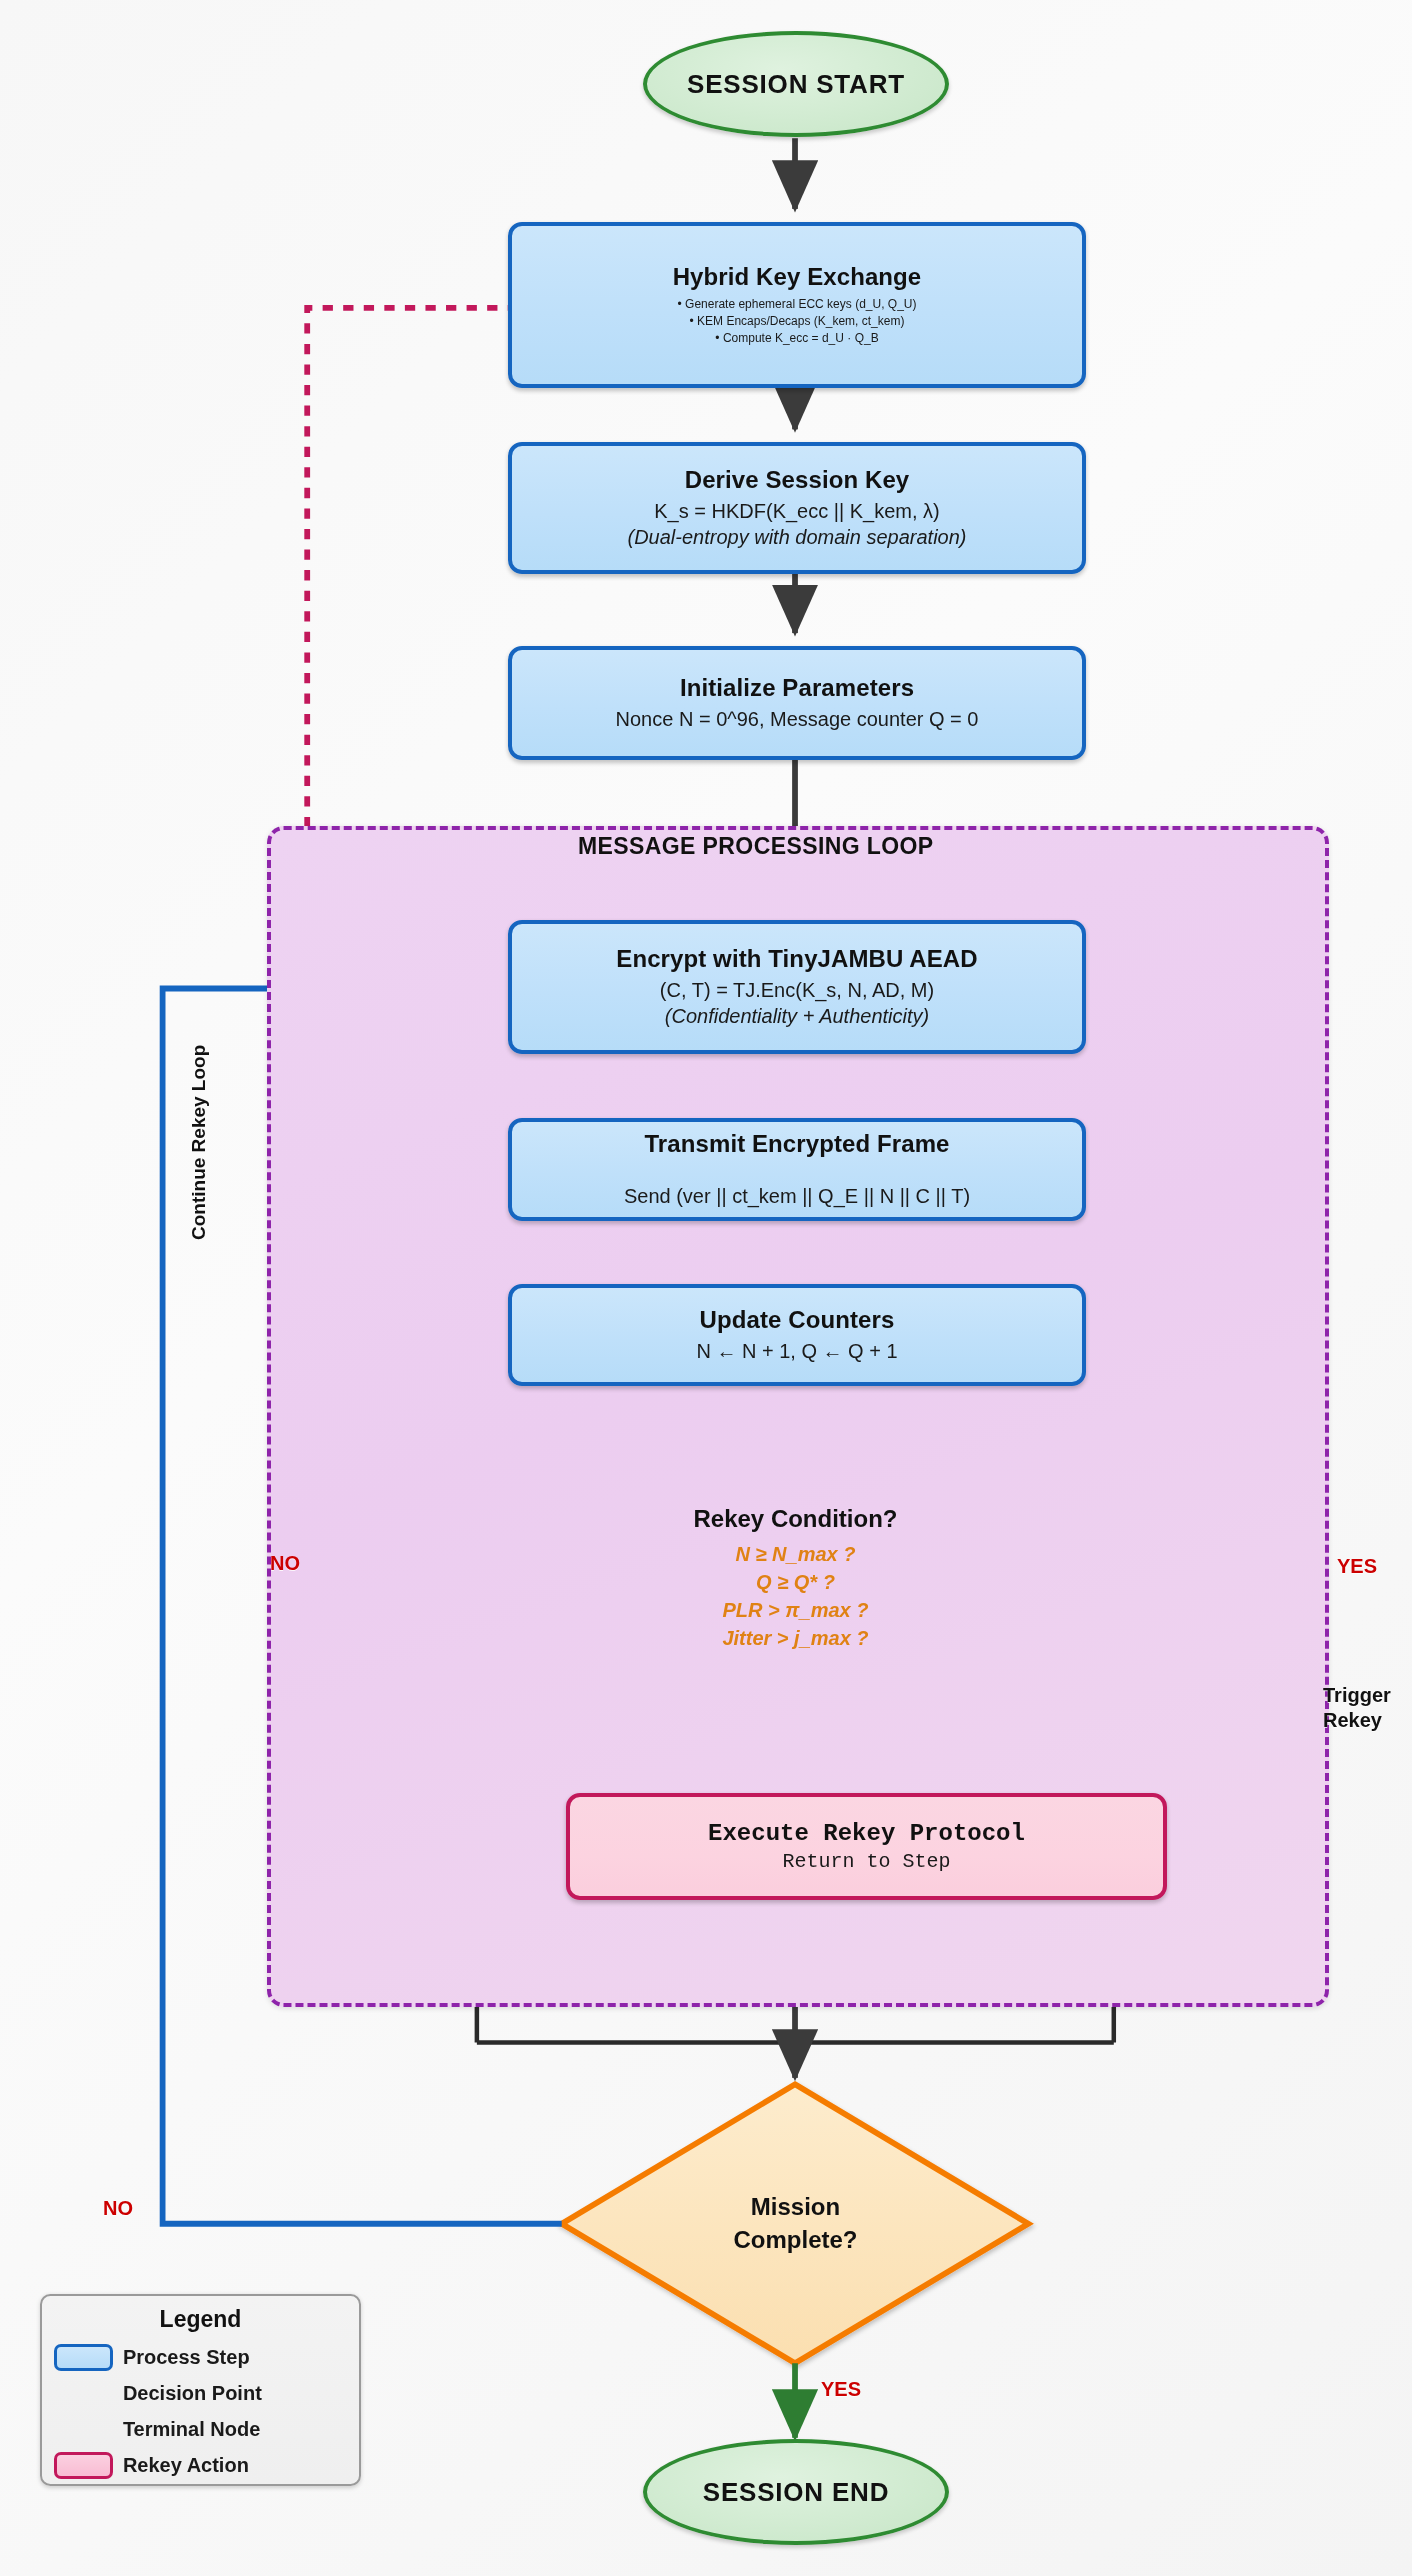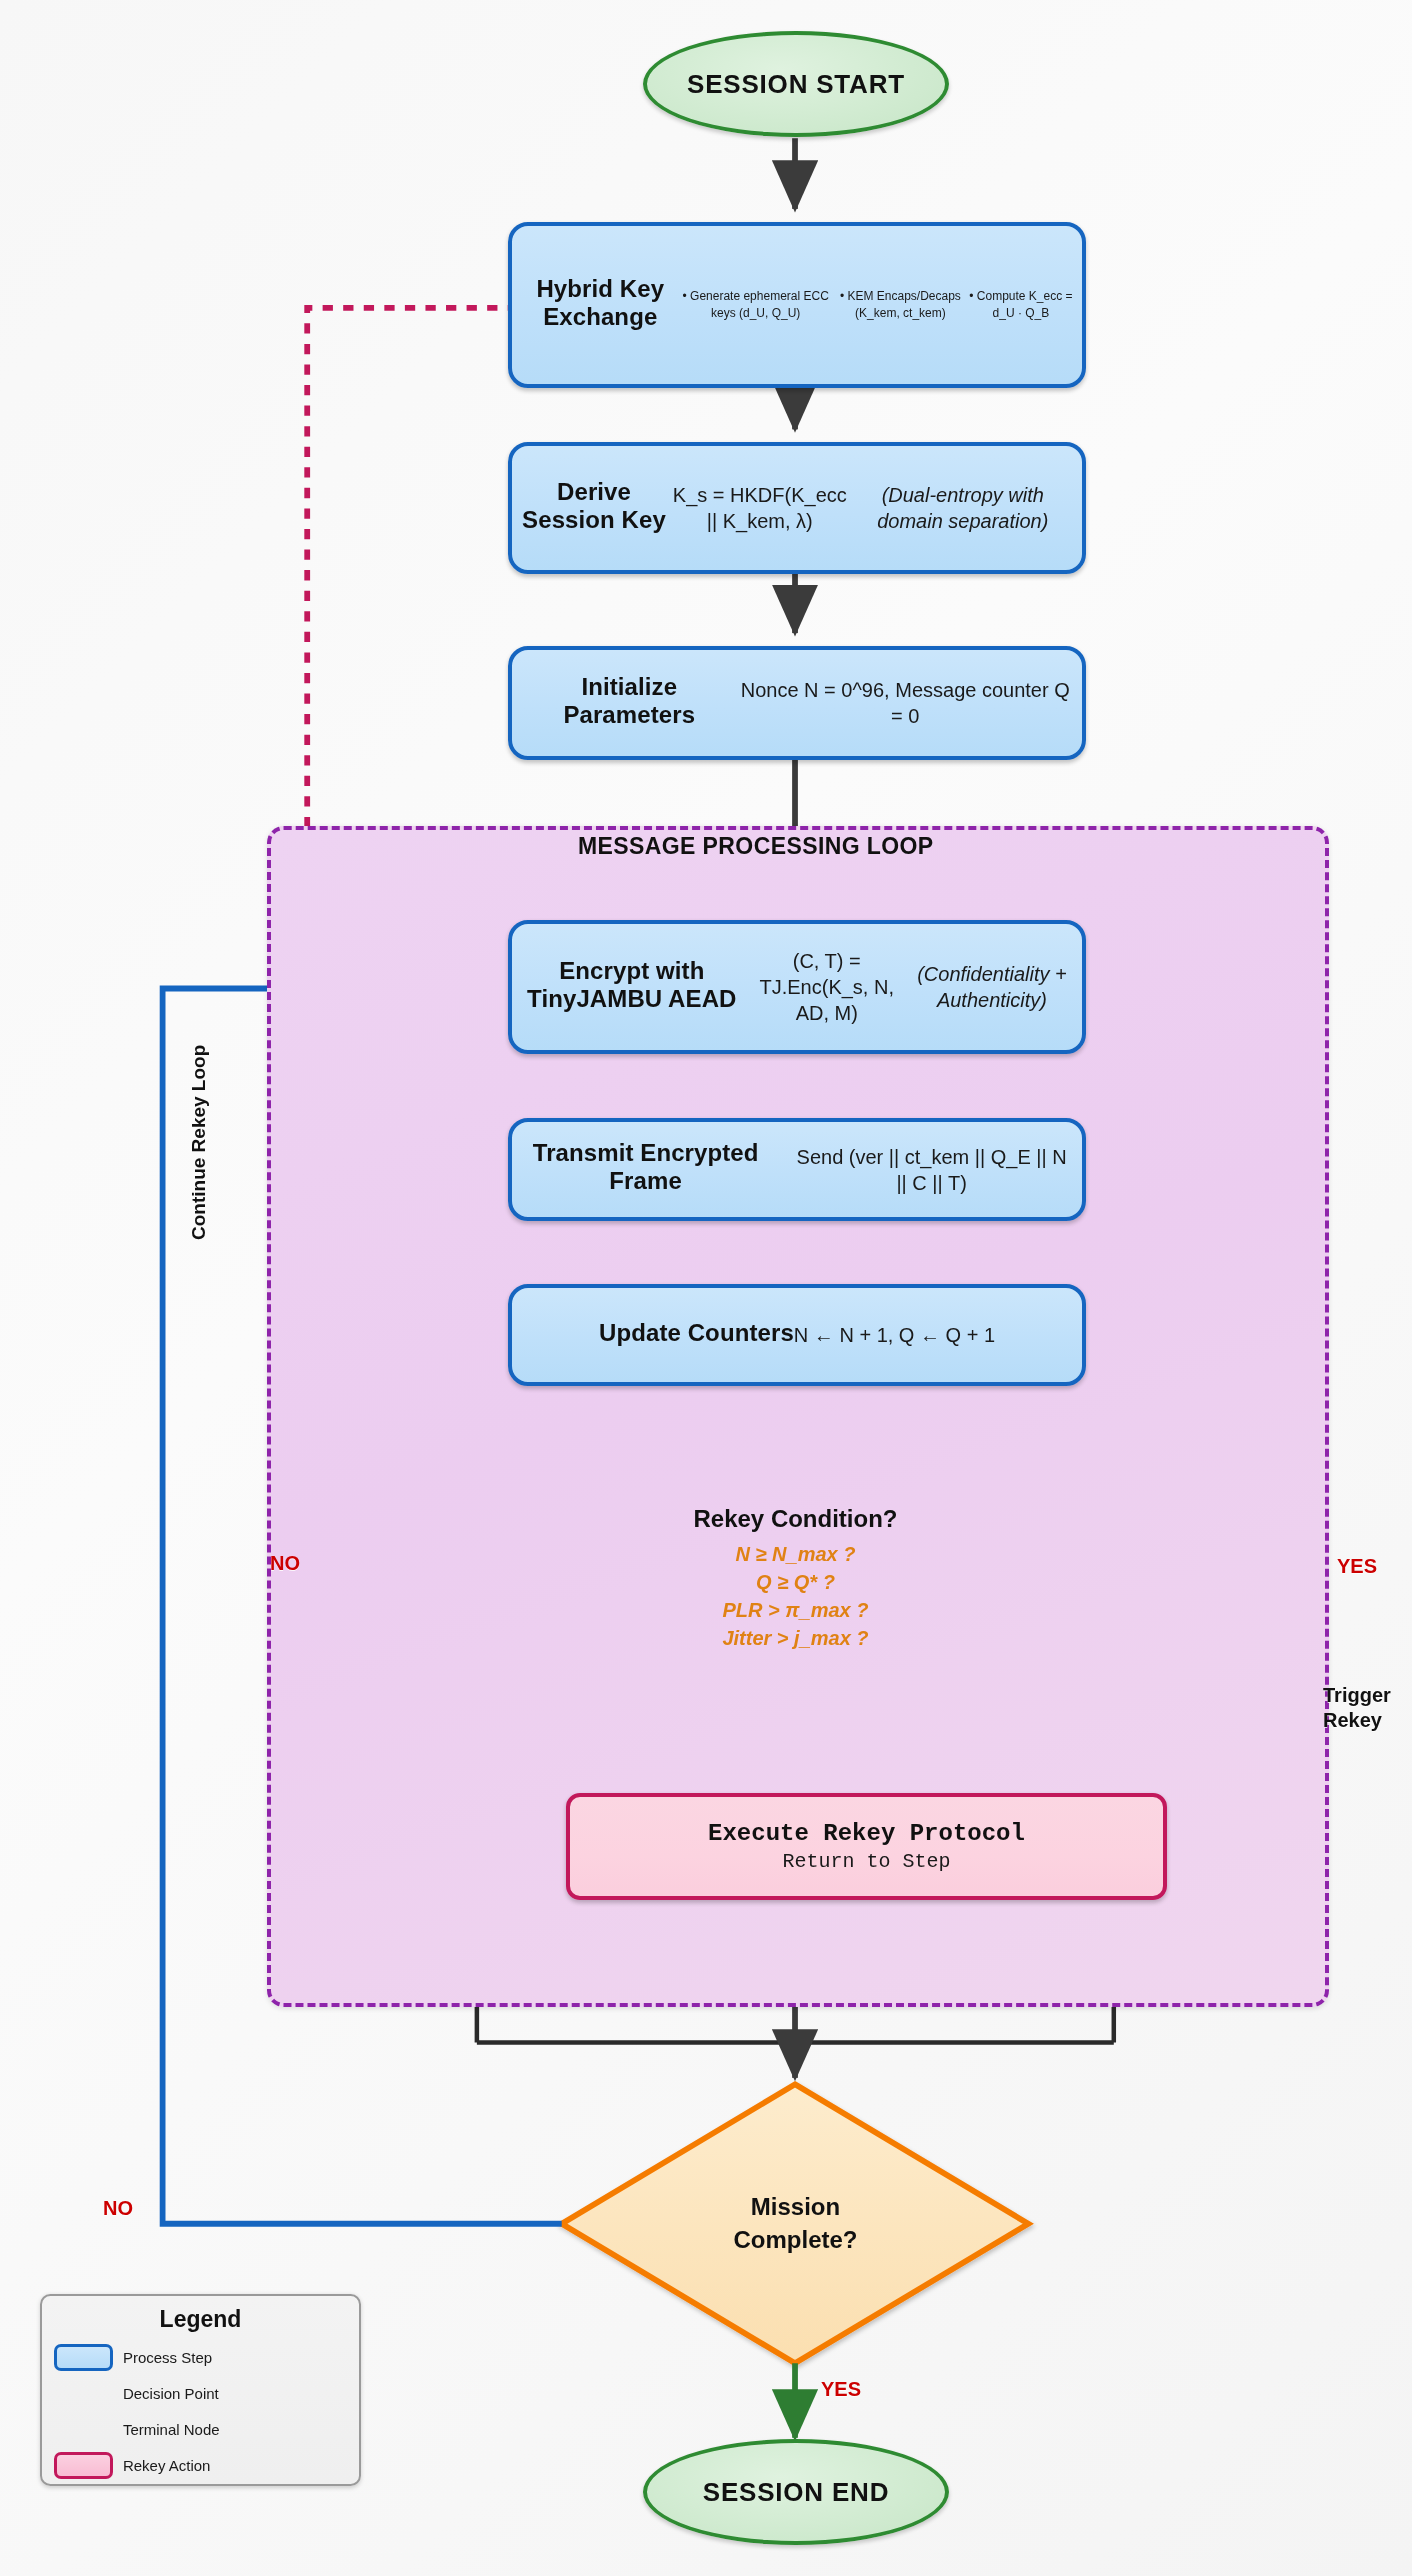--- a/index.html
+++ b/index.html
@@ -11,23 +11,23 @@
   }
   #stage{position:relative;width:1412px;height:2576px;}
   svg#wires{position:absolute;left:0;top:0;width:1412px;height:2576px;pointer-events:none;}
 
   .node{position:absolute;box-sizing:border-box;}
 
   
   .proc{
     background:linear-gradient(180deg,#cbe6fb 0%,#bfe0fa 55%,#b6dcf8 100%);
     border:4.5px solid #1565c0;
-    border-radius:20px;
+    border-radius:14px;
     box-shadow:0 2.6px 4.5px rgba(0,0,0,.22);
-    display:flex;flex-direction:row;align-items:center;justify-content:center;
+    display:flex;flex-direction:column;align-items:center;justify-content:center;
     text-align:center;
     padding:3.9px 9px;
   }
   .proc .t{font-size:24px;font-weight:bold;color:#111;letter-spacing:0.1px;margin-bottom:4.5px;}
   .proc .l{font-size:20px;color:#1a1a1a;line-height:1.30;}
   .proc .l.it{font-style:italic;}
   .proc .bl{font-size:12px;color:#1a1a1a;line-height:1.42;}
 
   
   .rekey{
@@ -84,21 +84,21 @@
     background:linear-gradient(180deg,#f3f3f3 0%,#efefef 100%);
     border:2.6px solid #9a9a9a;border-radius:10.3px;
     box-shadow:0 1.9px 4.5px rgba(0,0,0,.17);
     padding:7.7px 11.6px 10.3px 11.6px;box-sizing:border-box;
   }
   .legend h4{margin:2.6px 0 10.3px 0;text-align:center;font-size:23px;font-weight:bold;color:#111;}
   .lrow{display:flex;align-items:center;margin:0 0 9px 0;}
   .lsw{width:59px;height:27px;margin-right:10.3px;flex:none;}
   .sw-proc{background:linear-gradient(180deg,#cbe6fb,#b6dcf8);border:3.9px solid #1565c0;border-radius:7px;box-sizing:border-box;}
   .sw-rekey{background:linear-gradient(180deg,#fbd0e0,#f8bcd3);border:3.9px solid #c2185b;border-radius:7px;box-sizing:border-box;}
-  .lrow span.lt{font-size:15px;color:#1a1a1a;}
+  .lrow span.lt{font-size:20px;color:#1a1a1a;font-weight:bold;}
 </style>
 </head>
 <body>
 
 <div id="stage">
 
   <svg id="wires" viewBox="0 0 2197 4008">
     <defs>
       <marker id="ah-dark" markerWidth="10" markerHeight="10" refX="8.4" refY="4" orient="auto">
         <path d="M0,0 L9,4 L0,8 z" fill="#3b3b3b"></path>

